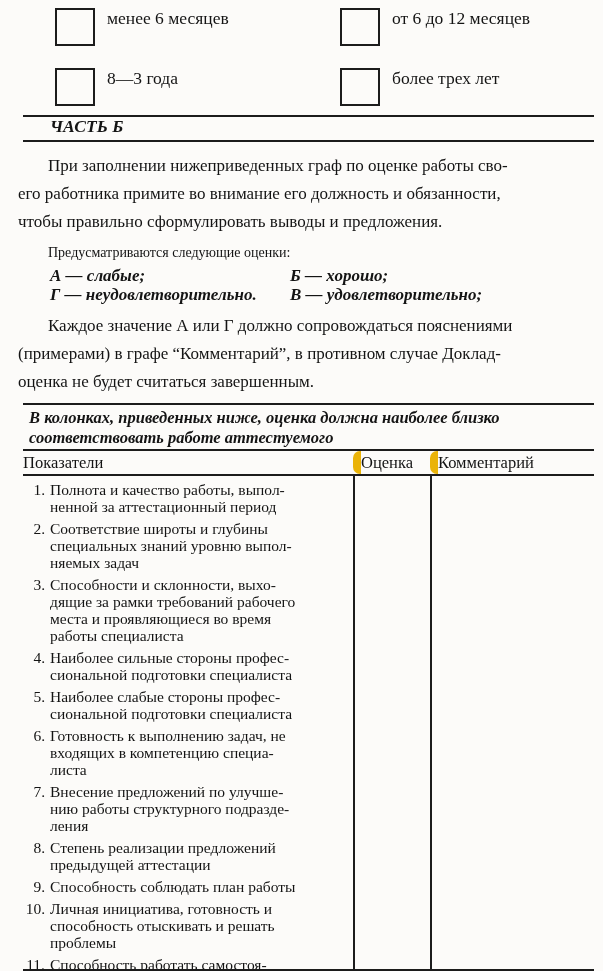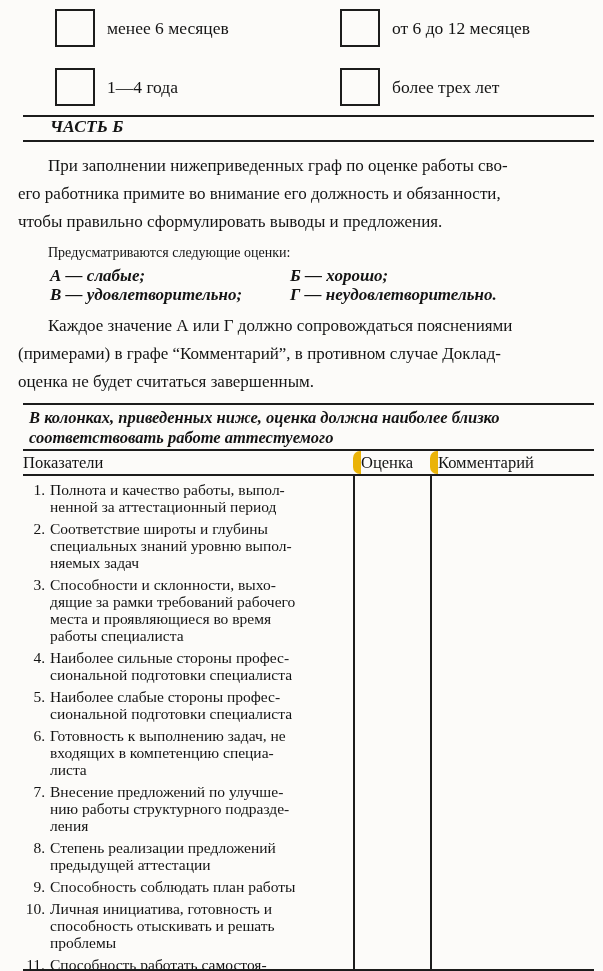--- a/index.html
+++ b/index.html
@@ -20,21 +20,21 @@
 
   
   .tenure{
     margin-left:55px;margin-right:10px;
     padding-top:8px;
     display:grid;
     grid-template-columns:285px auto;
     grid-template-rows:40px 38px;
     row-gap:20px;
   }
-  .opt{display:flex;align-items:center;}
+  .opt{display:flex;}
   .box{
     width:36px;height:34px;
     border:2px solid #1c1c1c;
     background:#fcfbf9;
     flex:0 0 auto;
   }
   .opt-label{
     margin-left:12px;
     font-size:17.5px;
     white-space:nowrap;
@@ -130,40 +130,40 @@
     <div class="opt">
       <span class="box"></span>
       <span class="opt-label">менее 6 месяцев</span>
     </div>
     <div class="opt">
       <span class="box"></span>
       <span class="opt-label">от 6 до 12 месяцев</span>
     </div>
     <div class="opt">
       <span class="box"></span>
-      <span class="opt-label">1—4 года</span>
+      <span class="opt-label">8—3 года</span>
     </div>
     <div class="opt">
       <span class="box"></span>
       <span class="opt-label">более трех лет</span>
     </div>
   </div>
 
   <div class="part-band">ЧАСТЬ Б</div>
 
   <div class="para">При заполнении нижеприведенных граф по оценке работы сво-
 его работника примите во внимание его должность и обязанности,
 чтобы правильно сформулировать выводы и предложения.</div>
 
   <div class="grades-intro">Предусматриваются следующие оценки:</div>
   <div class="grades">
     <span>А — слабые;</span>
     <span>Б — хорошо;</span>
+    <span>Г — неудовлетворительно.</span>
     <span>В — удовлетворительно;</span>
-    <span>Г — неудовлетворительно.</span>
   </div>
 
   <div class="para note">Каждое значение А или Г должно сопровождаться пояснениями
 (примерами) в графе “Комментарий”, в противном случае Доклад-
 оценка не будет считаться завершенным.</div>
 
   <div class="tbl">
     <div class="tbl-caption">В колонках, приведенных ниже, оценка должна наиболее близко
 соответствовать работе аттестуемого</div>
     <div class="tbl-head">

